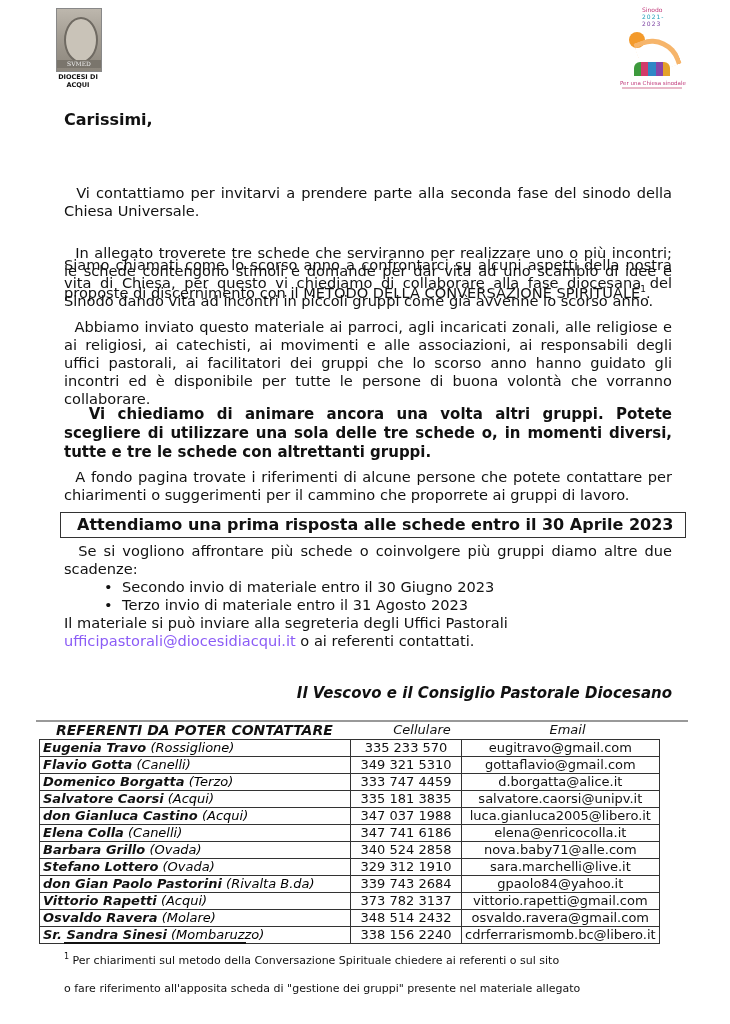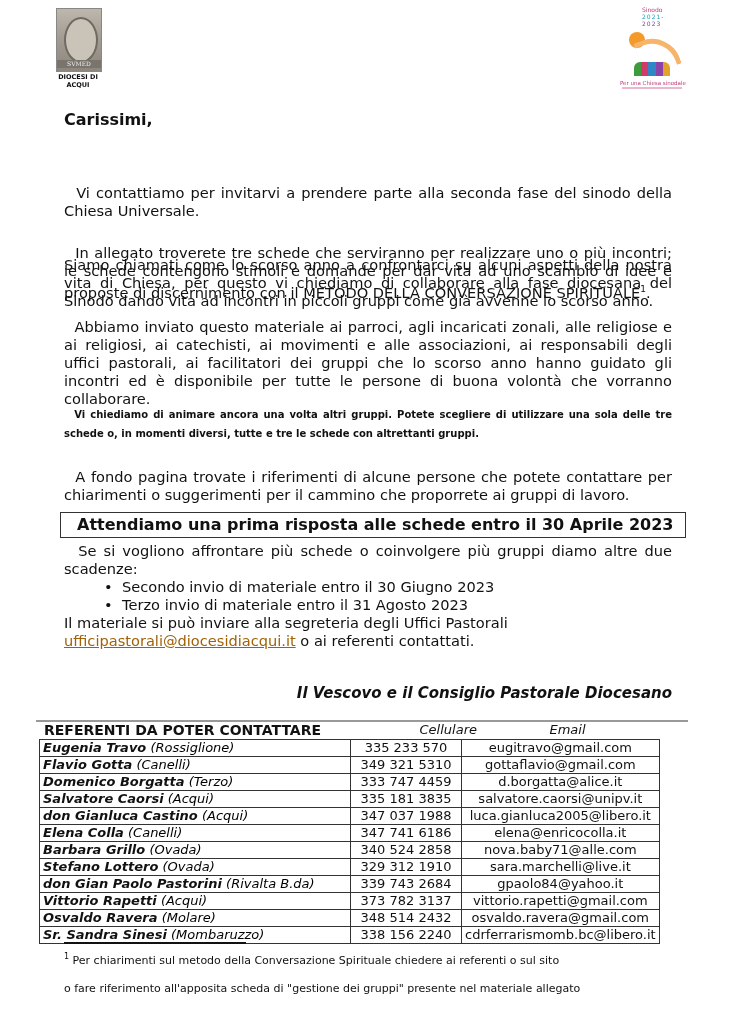--- a/index.html
+++ b/index.html
@@ -49,39 +49,39 @@
     }
     .logo-right .t4 { position: absolute; left: 8px; top: 76px; font-size: 5.5px; color: #c0397a; white-space: nowrap; }
     .logo-right .t5 { position: absolute; left: 10px; top: 83px; width: 60px; height: 2px; background: #e9b9c9; }
 
     .content { position: absolute; left: 64px; top: 0; width: 608px; }
     .p { font-size: 14.6px; line-height: 18px; text-align: justify; margin: 0; }
     .greet { position: absolute; top: 110px; left: 0; font-size: 16px; font-weight: bold; }
     .b1 { position: absolute; top: 148px; }
     .b2 { position: absolute; top: 244px; }
     .b3 { position: absolute; top: 318px; }
-    .b4 { position: absolute; top: 405px; font-weight: bold; font-size: 10px; line-height: 19px; }
+    .b4 { position: absolute; top: 405px; font-weight: bold; font-size: 15px; line-height: 19px; }
     .b5 { position: absolute; top: 468px; }
     .boxed {
       position: absolute; top: 512px; left: -4px; width: 608px; height: 24px;
       border: 1.5px solid #333; font-weight: bold; font-size: 16px; line-height: 24px;
       padding-left: 16px; box-sizing: content-box;
     }
     .b6 { position: absolute; top: 542px; }
     .bullets { margin: 0; padding-left: 58px; list-style: none; }
     .bullets li { position: relative; }
     .bullets li::before { content: "•"; position: absolute; left: -18px; }
     .b7 { position: absolute; top: 614px; }
-    .link { color: #a16207; text-decoration: underline; }
+    .link { color: #8b5cf6; }
     .sign { position: absolute; top: 684px; right: 0; font-weight: bold; font-style: italic; font-size: 15px; }
     .hr { position: absolute; top: 720px; left: -28px; width: 652px; height: 2px; background: #999; }
 
     .ref-head { position: absolute; top: 722px; left: 40px; width: 620px; height: 18px; font-size: 14px; }
-    .ref-head .h1 { position: absolute; left: 4px; font-weight: bold; }
-    .ref-head .h2 { position: absolute; left: 327px; width: 110px; text-align: right; font-style: italic; font-size: 13px; }
+    .ref-head .h1 { position: absolute; left: 16px; font-weight: bold; font-style: italic; }
+    .ref-head .h2 { position: absolute; left: 327px; width: 110px; text-align: center; font-style: italic; font-size: 13px; }
     .ref-head .h3 { position: absolute; left: 446px; width: 163px; text-align: center; font-style: italic; font-size: 13px; }
 
     table.refs {
       position: absolute; top: 739px; left: 39px; border-collapse: collapse;
       font-size: 13px;
     }
     table.refs td { border: 1px solid #333; height: 16px; padding: 0 3px; line-height: 16px; white-space: nowrap; }
     table.refs td.name { width: 304px; }
     table.refs td.name b { font-style: italic; }
     table.refs td.name i { color: #000000; }

